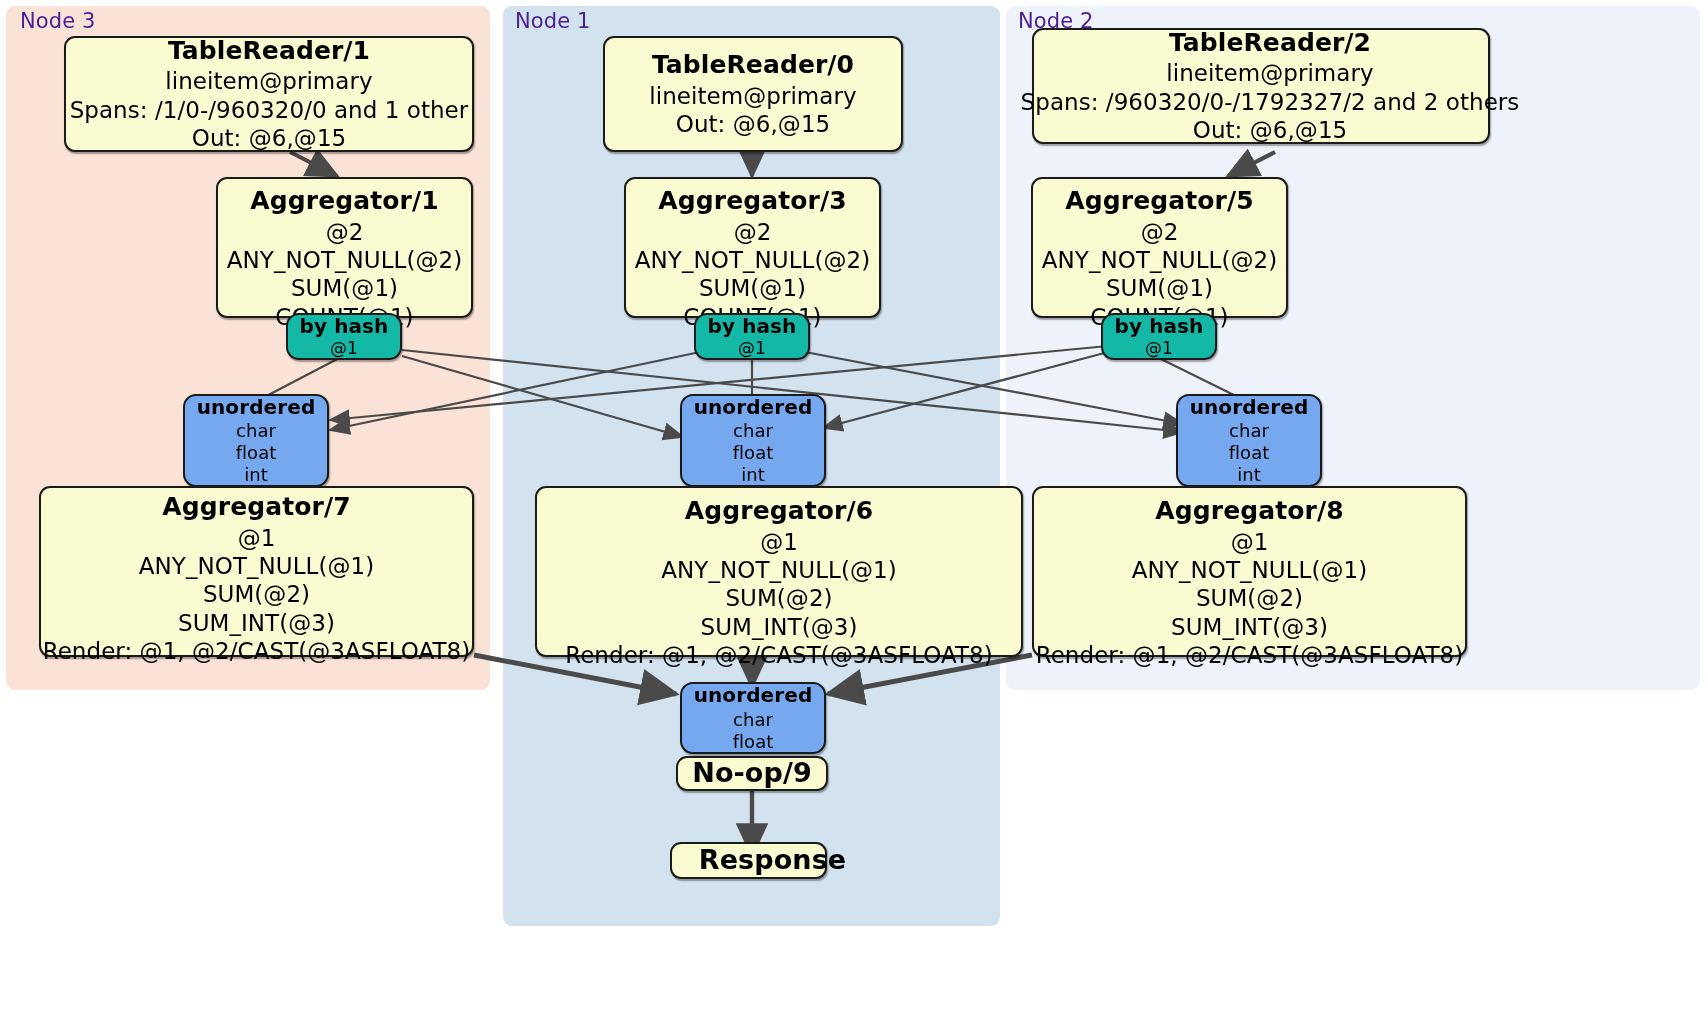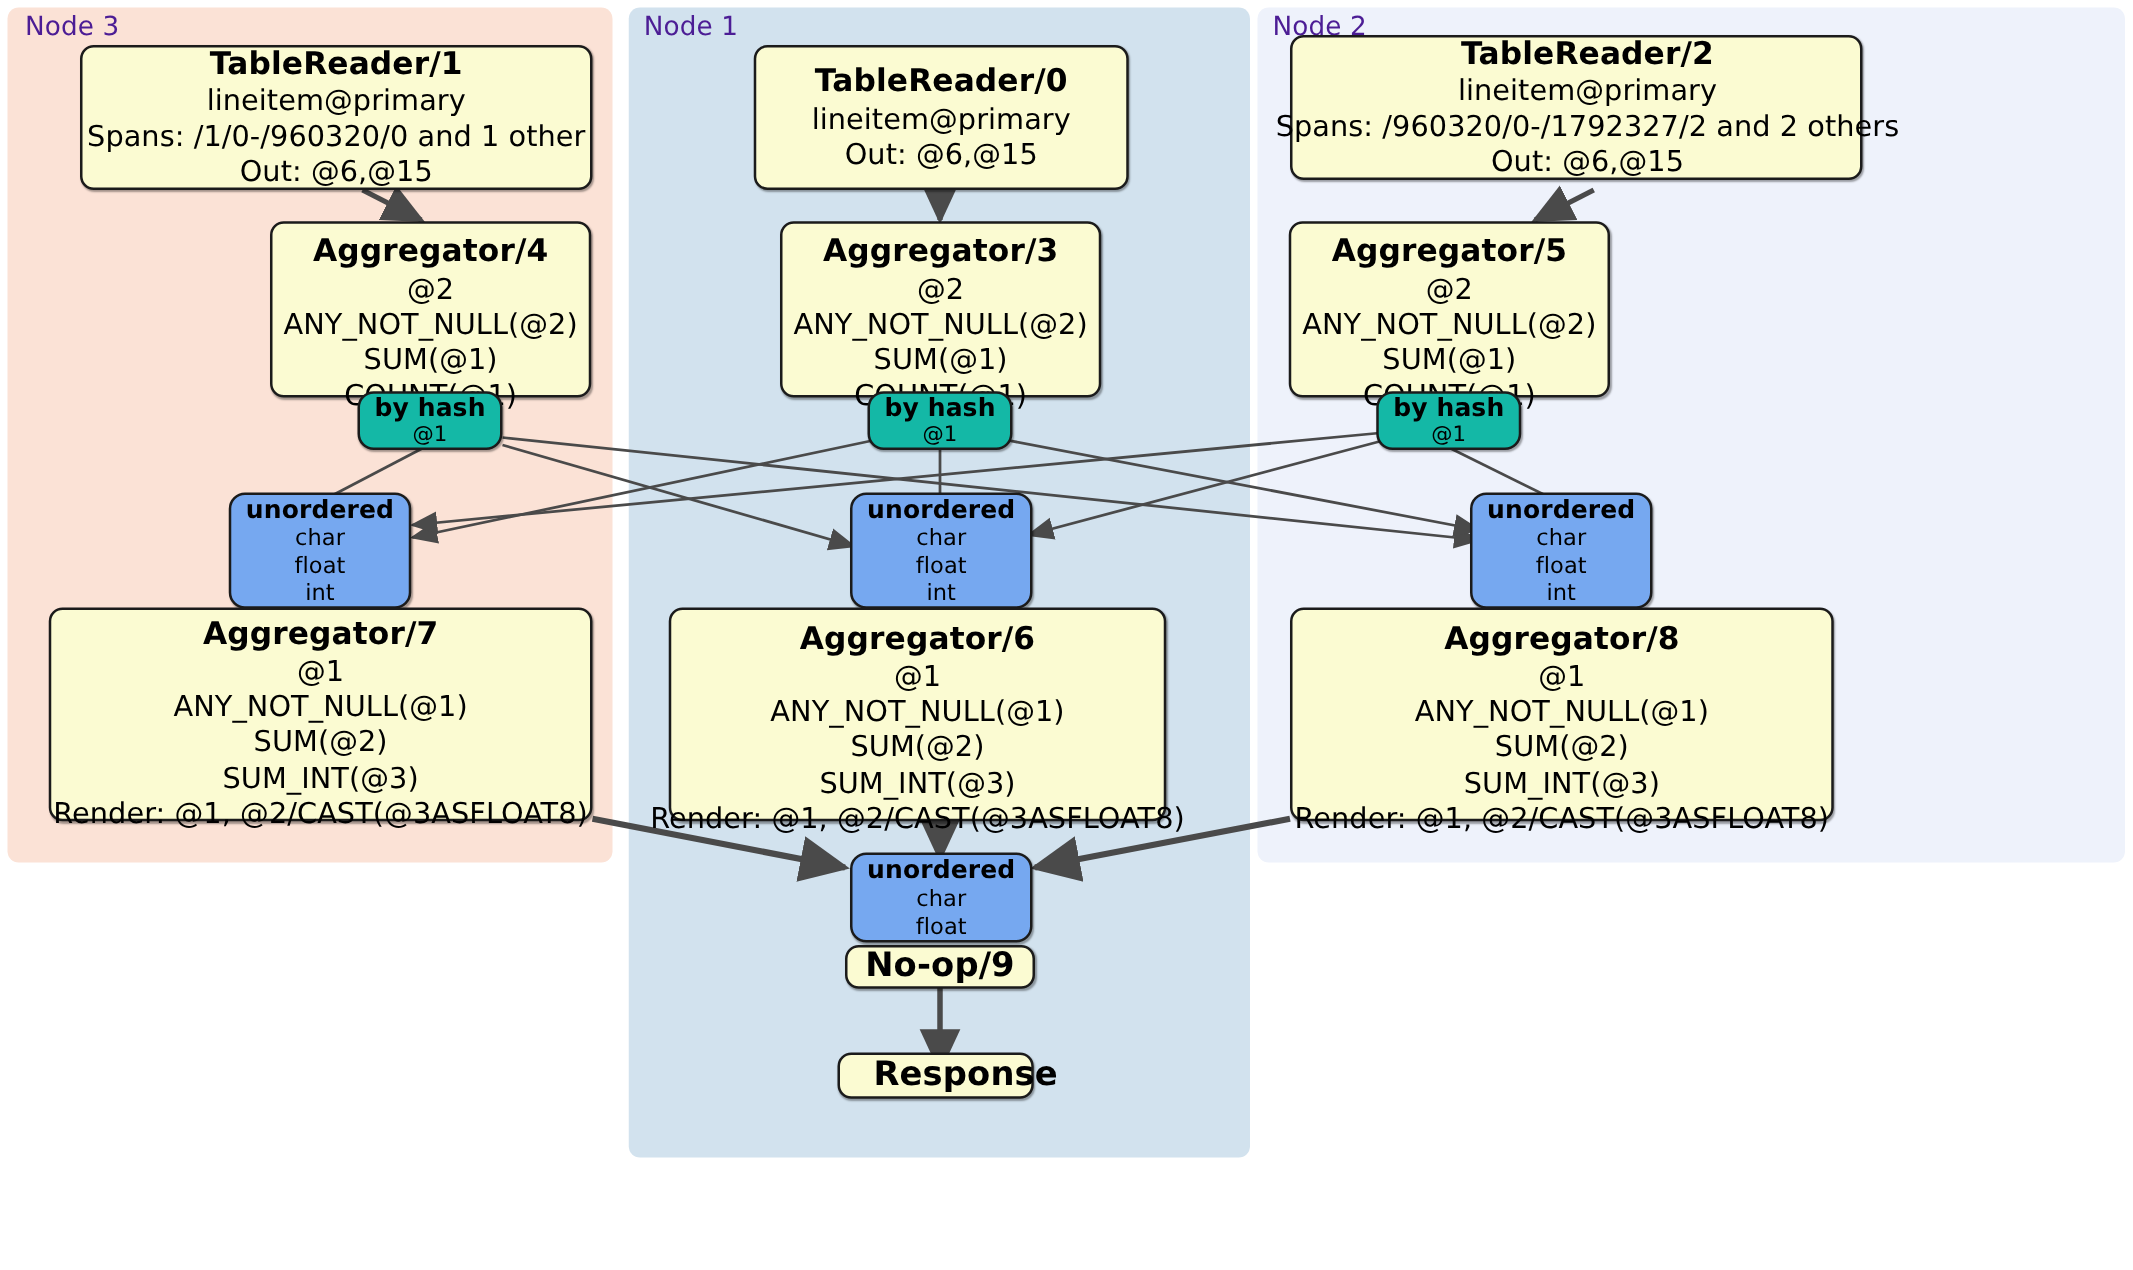--- a/index.html
+++ b/index.html
@@ -166,21 +166,21 @@
   </div>
 
   <div class="box proc" style="left:1032px; top:28px; width:458px; height:116px;padding-left:18px;">
     <div class="title">TableReader/2</div>
     <div class="line">lineitem@primary</div>
     <div class="line">Spans: /960320/0-/1792327/2 and 2 others</div>
     <div class="line">Out: @6,@15</div>
   </div>
 
   <div class="box proc" style="left:216px; top:177px; width:257px; height:141px; justify-content:flex-start; padding-top:7px;">
-    <div class="title">Aggregator/4</div>
+    <div class="title">Aggregator/1</div>
     <div class="line">@2</div>
     <div class="line">ANY_NOT_NULL(@2)</div>
     <div class="line">SUM(@1)</div>
     <div class="line">COUNT(@1)</div>
   </div>
 
   <div class="box proc" style="left:624px; top:177px; width:257px; height:141px; justify-content:flex-start; padding-top:7px;">
     <div class="title">Aggregator/3</div>
     <div class="line">@2</div>
     <div class="line">ANY_NOT_NULL(@2)</div>
@@ -234,21 +234,21 @@
 
   <div class="box proc" style="left:39px; top:486px; width:435px; height:171px; justify-content:flex-start; padding-top:4px;">
     <div class="title">Aggregator/7</div>
     <div class="line">@1</div>
     <div class="line">ANY_NOT_NULL(@1)</div>
     <div class="line">SUM(@2)</div>
     <div class="line">SUM_INT(@3)</div>
     <div class="line">Render: @1, @2/CAST(@3ASFLOAT8)</div>
   </div>
 
-  <div class="box proc" style="left:535px; top:486px; width:398px; height:171px; justify-content:flex-start; padding-top:8px;">
+  <div class="box proc" style="left:535px; top:486px; width:488px; height:171px; justify-content:flex-start; padding-top:8px;">
     <div class="title">Aggregator/6</div>
     <div class="line">@1</div>
     <div class="line">ANY_NOT_NULL(@1)</div>
     <div class="line">SUM(@2)</div>
     <div class="line">SUM_INT(@3)</div>
     <div class="line">Render: @1, @2/CAST(@3ASFLOAT8)</div>
   </div>
 
   <div class="box proc" style="left:1032px; top:486px; width:435px; height:171px; justify-content:flex-start; padding-top:8px;">
     <div class="title">Aggregator/8</div>

